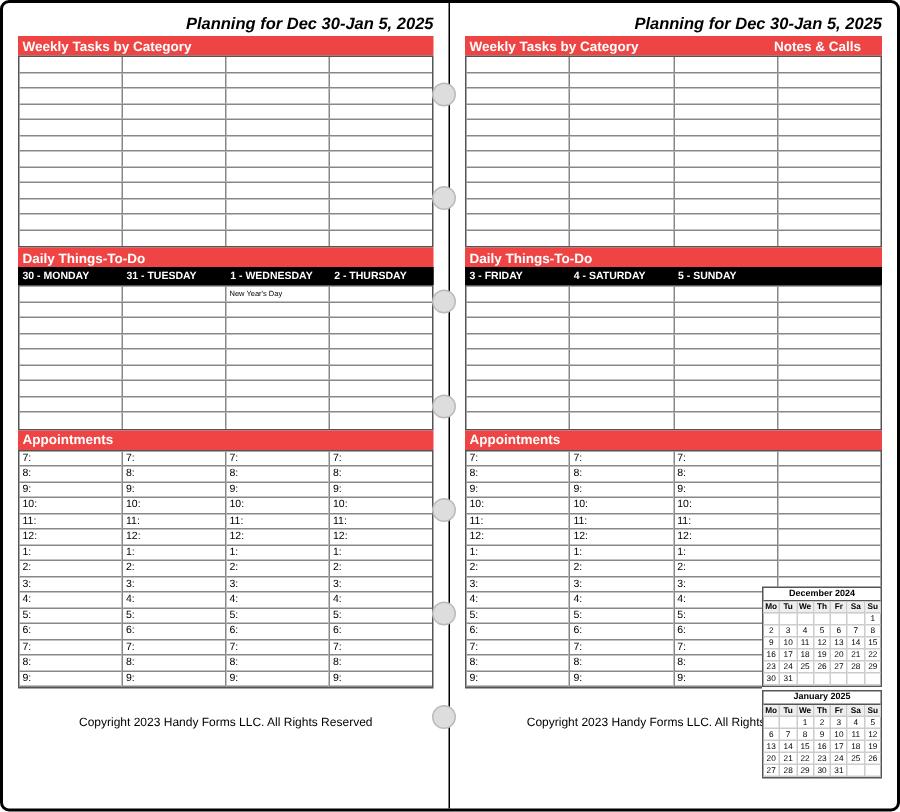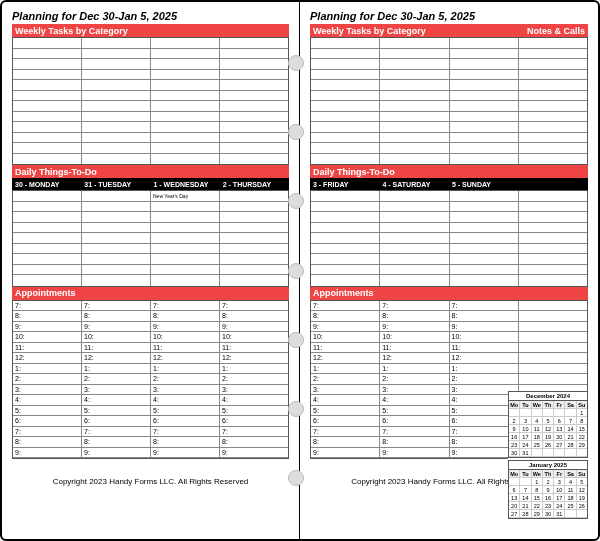--- a/index.html
+++ b/index.html
@@ -9,27 +9,27 @@
     background: #fff; position: relative; display: flex;
     border: 2px solid #000; border-radius: 6px;
   }
   .page {
     width: 50%; padding: 8px 10px 4px 10px; position: relative;
     display: flex; flex-direction: column;
   }
   .page.left { border-right: 1px solid #000; }
   .title {
     font-style: italic; font-weight: bold; font-size: 11px;
-    margin-bottom: 2px;
+    text-align: right; margin-bottom: 2px;
   }
   .section-bar {
     background: #ef4444; color: #fff; font-weight: bold; font-size: 9px;
     display: flex; align-items: center; height: 13px; padding-left: 3px;
   }
-  .section-bar .notes-label { margin-left: auto; padding-right: 3px; }
+  .section-bar .notes-label { margin-left: auto; padding-right: 14px; }
   .grid { border: 0.5px solid #555; }
   .row { display: flex; height: 10.5px; border-bottom: 0.5px solid #888; }
   .row:last-child { border-bottom: none; }
   .row .cell { flex: 1; border-right: 0.5px solid #888; padding-left: 2px; font-size: 7px; display: flex; align-items: center; }
   .row .cell:last-child { border-right: none; }
   .day-header-row { display: flex; height: 12px; background: #000; }
   .day-header-row .dh {
     flex: 1; color: #fff; font-size: 7px; font-weight: bold;
     display: flex; align-items: center; padding-left: 3px;
     border-right: 1px solid #000;

